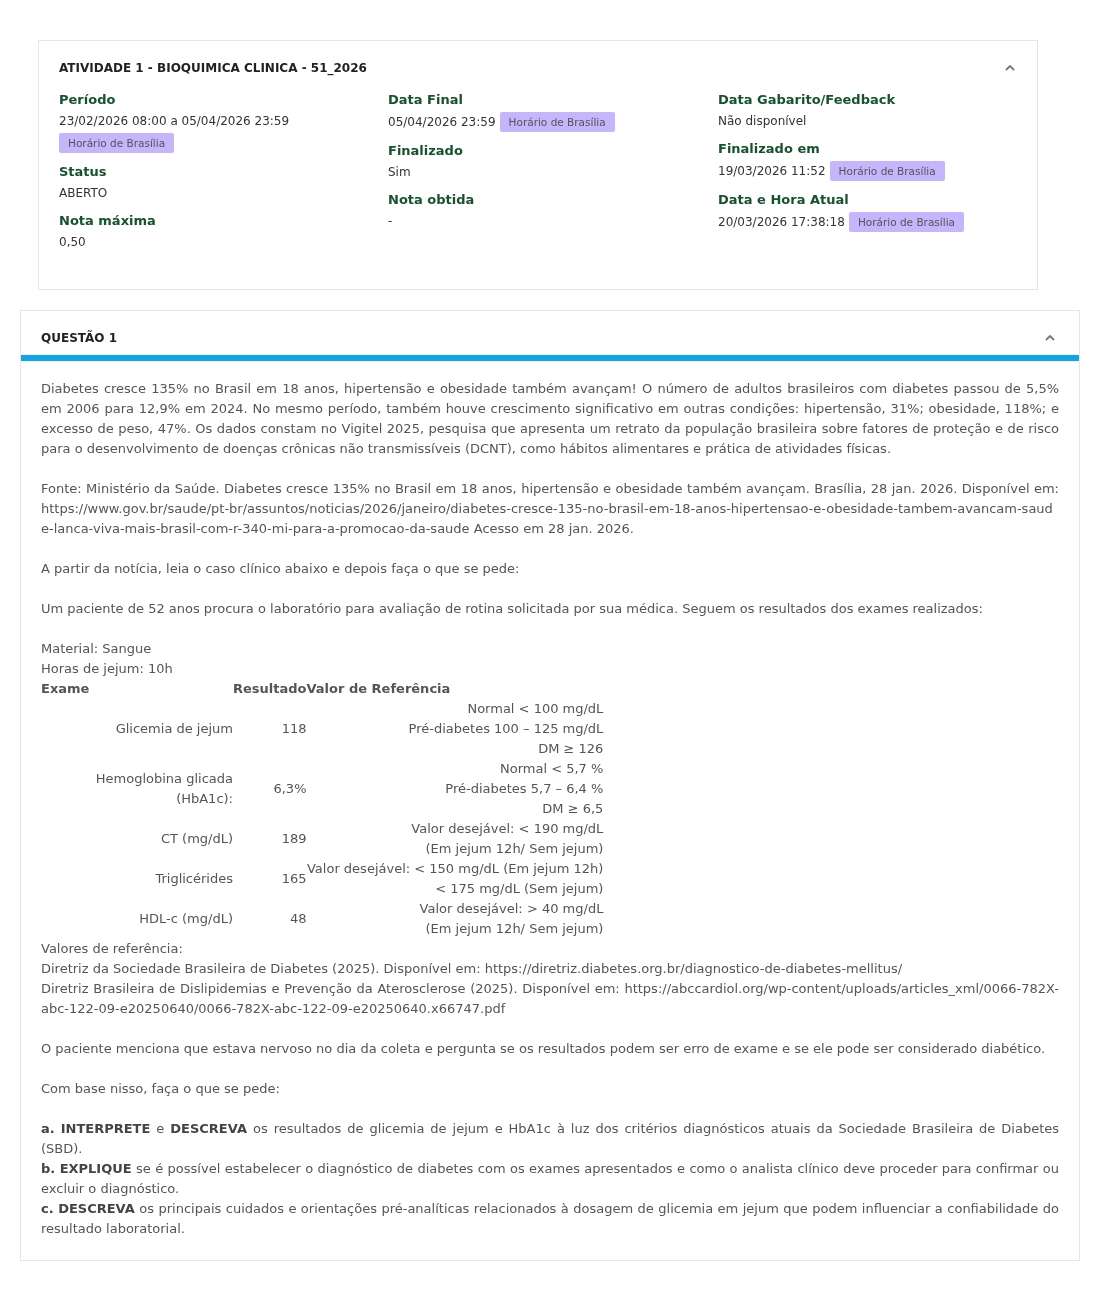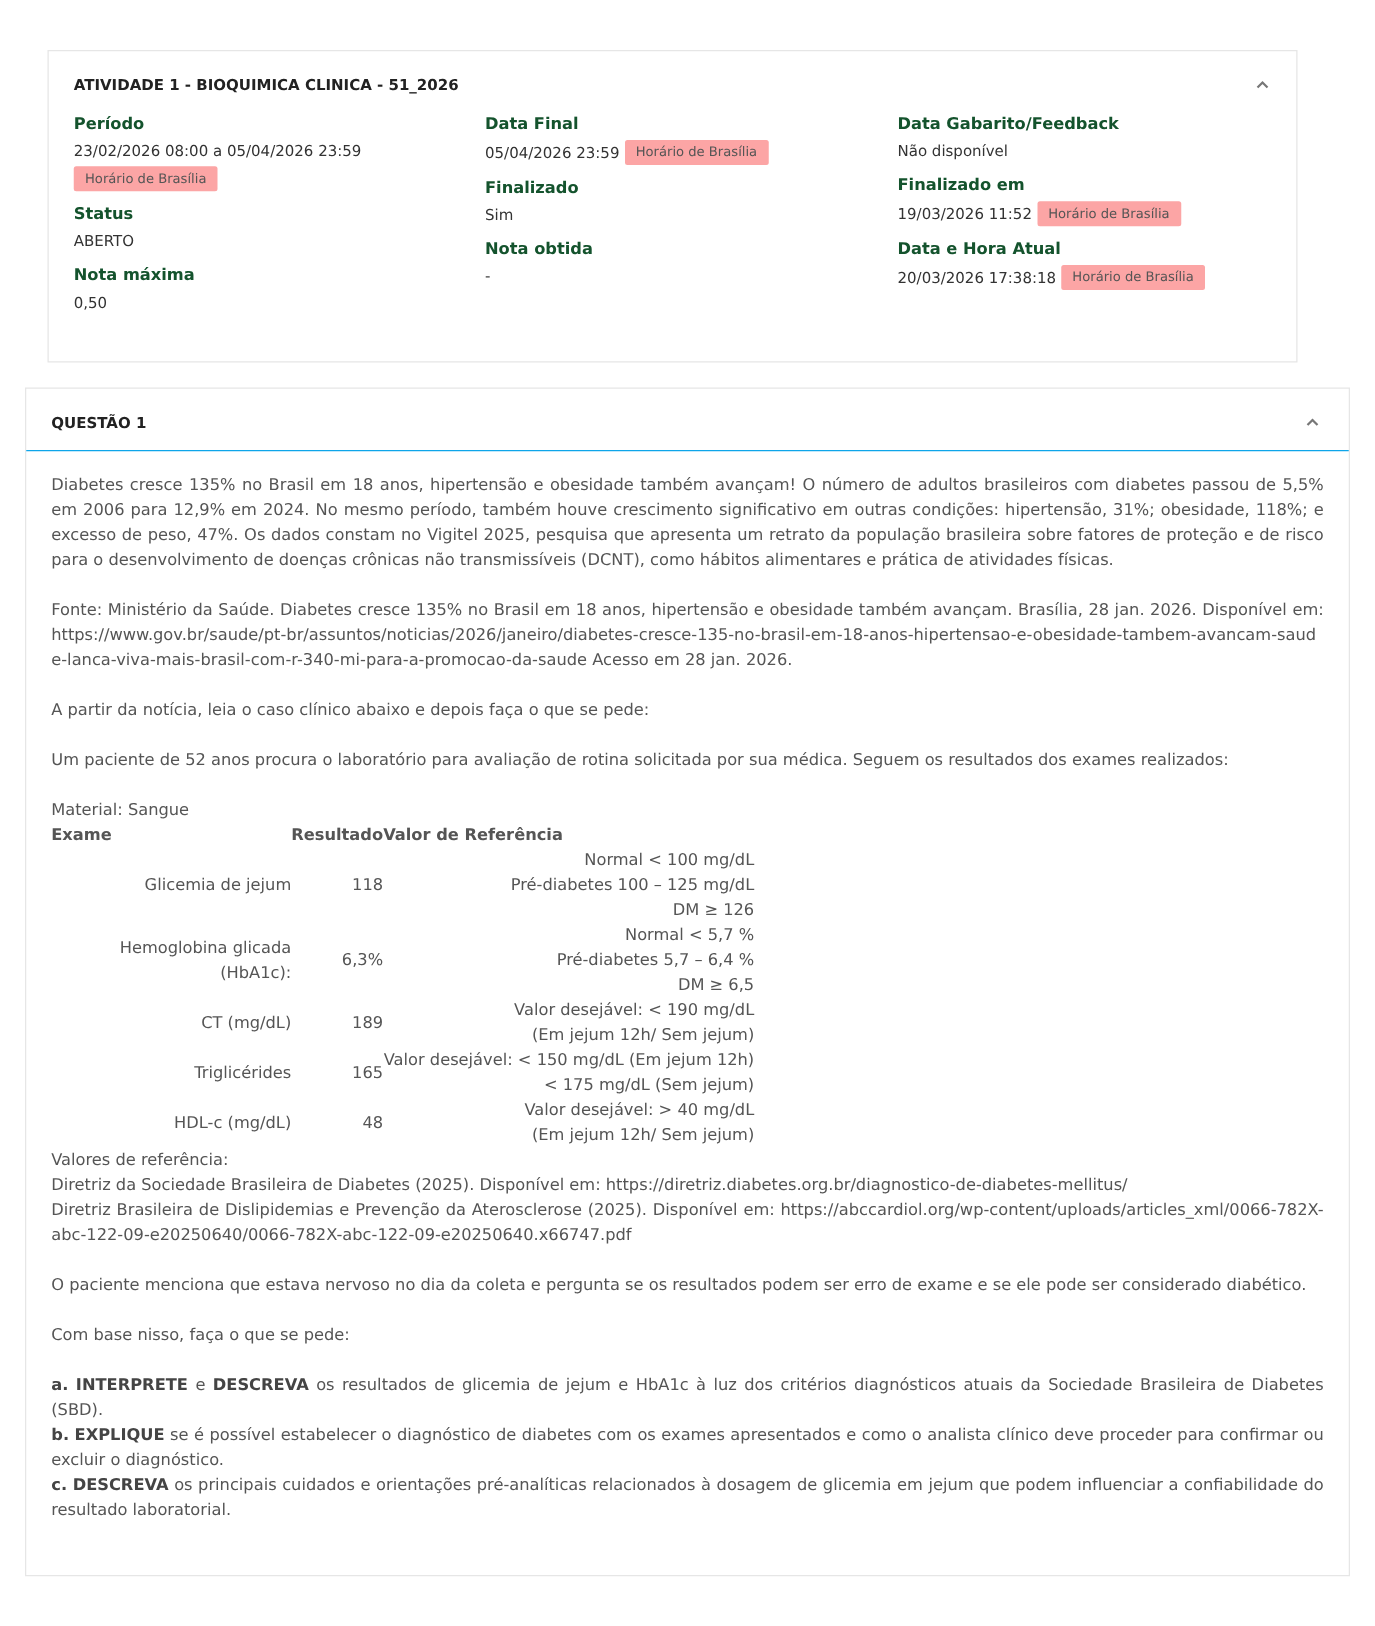--- a/index.html
+++ b/index.html
@@ -22,31 +22,31 @@
 
   .col { position: absolute; top: 50px; width: 320px; }
   .col-1 { left: 20px; }
   .col-2 { left: 349px; }
   .col-3 { left: 679px; }
 
   .field { margin-bottom: 10px; }
   .field-label { font-size: 13px; font-weight: bold; color: #14532d; line-height: 18px; margin-bottom: 3px; }
   .field-value { font-size: 12px; color: #333; line-height: 18px; display: flex; align-items: center; flex-wrap: wrap; gap: 4px; }
   .badge {
-    display: inline-block; background: #fca5a5; color: #555; font-size: 10.5px;
+    display: inline-block; background: #c4b5fd; color: #555; font-size: 10.5px;
     padding: 2px 9px; border-radius: 2px; line-height: 16px;
   }
   .badge.block { display: inline-block; margin-top: 3px; }
 
   .question-card {
     position: absolute; left: 20px; top: 310px; width: 1060px; height: 951px;
     border: 1px solid #e6e6e6; background: #fff;
   }
   .question-header {
-    height: 50px; border-bottom: 1px solid #0ea5e9; position: relative;
+    height: 50px; border-bottom: 6px solid #0ea5e9; position: relative;
   }
   .question-title {
     position: absolute; left: 20px; top: 20px;
     font-size: 12px; font-weight: bold; color: #222;
   }
   .question-card .chevron { right: 22px; top: 20px; }
 
   .question-body { padding: 18px 20px 0 20px; font-size: 13px; line-height: 20px; color: #555; }
   .question-body p { text-align: justify; margin-bottom: 20px; }
   .brk { word-break: break-all; }
@@ -142,20 +142,21 @@
     </div>
   </div>
 
   <div class="question-body">
     <p>Diabetes cresce 135% no Brasil em 18 anos, hipertensão e obesidade também avançam! O número de adultos brasileiros com diabetes passou de 5,5% em 2006 para 12,9% em 2024. No mesmo período, também houve crescimento significativo em outras condições: hipertensão, 31%; obesidade, 118%; e excesso de peso, 47%. Os dados constam no Vigitel 2025, pesquisa que apresenta um retrato da população brasileira sobre fatores de proteção e de risco para o desenvolvimento de doenças crônicas não transmissíveis (DCNT), como hábitos alimentares e prática de atividades físicas.</p>
     <p class="brk">Fonte: Ministério da Saúde. Diabetes cresce 135% no Brasil em 18 anos, hipertensão e obesidade também avançam. Brasília, 28 jan. 2026. Disponível em: https://www.gov.br/saude/pt-br/assuntos/noticias/2026/janeiro/diabetes-cresce-135-no-brasil-em-18-anos-hipertensao-e-obesidade-tambem-avancam-saude-lanca-viva-mais-brasil-com-r-340-mi-para-a-promocao-da-saude Acesso em 28 jan. 2026.</p>
     <p>A partir da notícia, leia o caso clínico abaixo e depois faça o que se pede:</p>
     <p>Um paciente de 52 anos procura o laboratório para avaliação de rotina solicitada por sua médica. Seguem os resultados dos exames realizados:</p>
 
     <div>Material: Sangue</div>
+    <div>Horas de jejum: 10h</div>
 
     <table class="exams">
       <tbody>
           <tr>
         <th>Exame</th>
         <th>Resultado</th>
         <th>Valor de Referência</th>
       </tr>
       <tr>
         <td class="exam-name">Glicemia de jejum</td>

